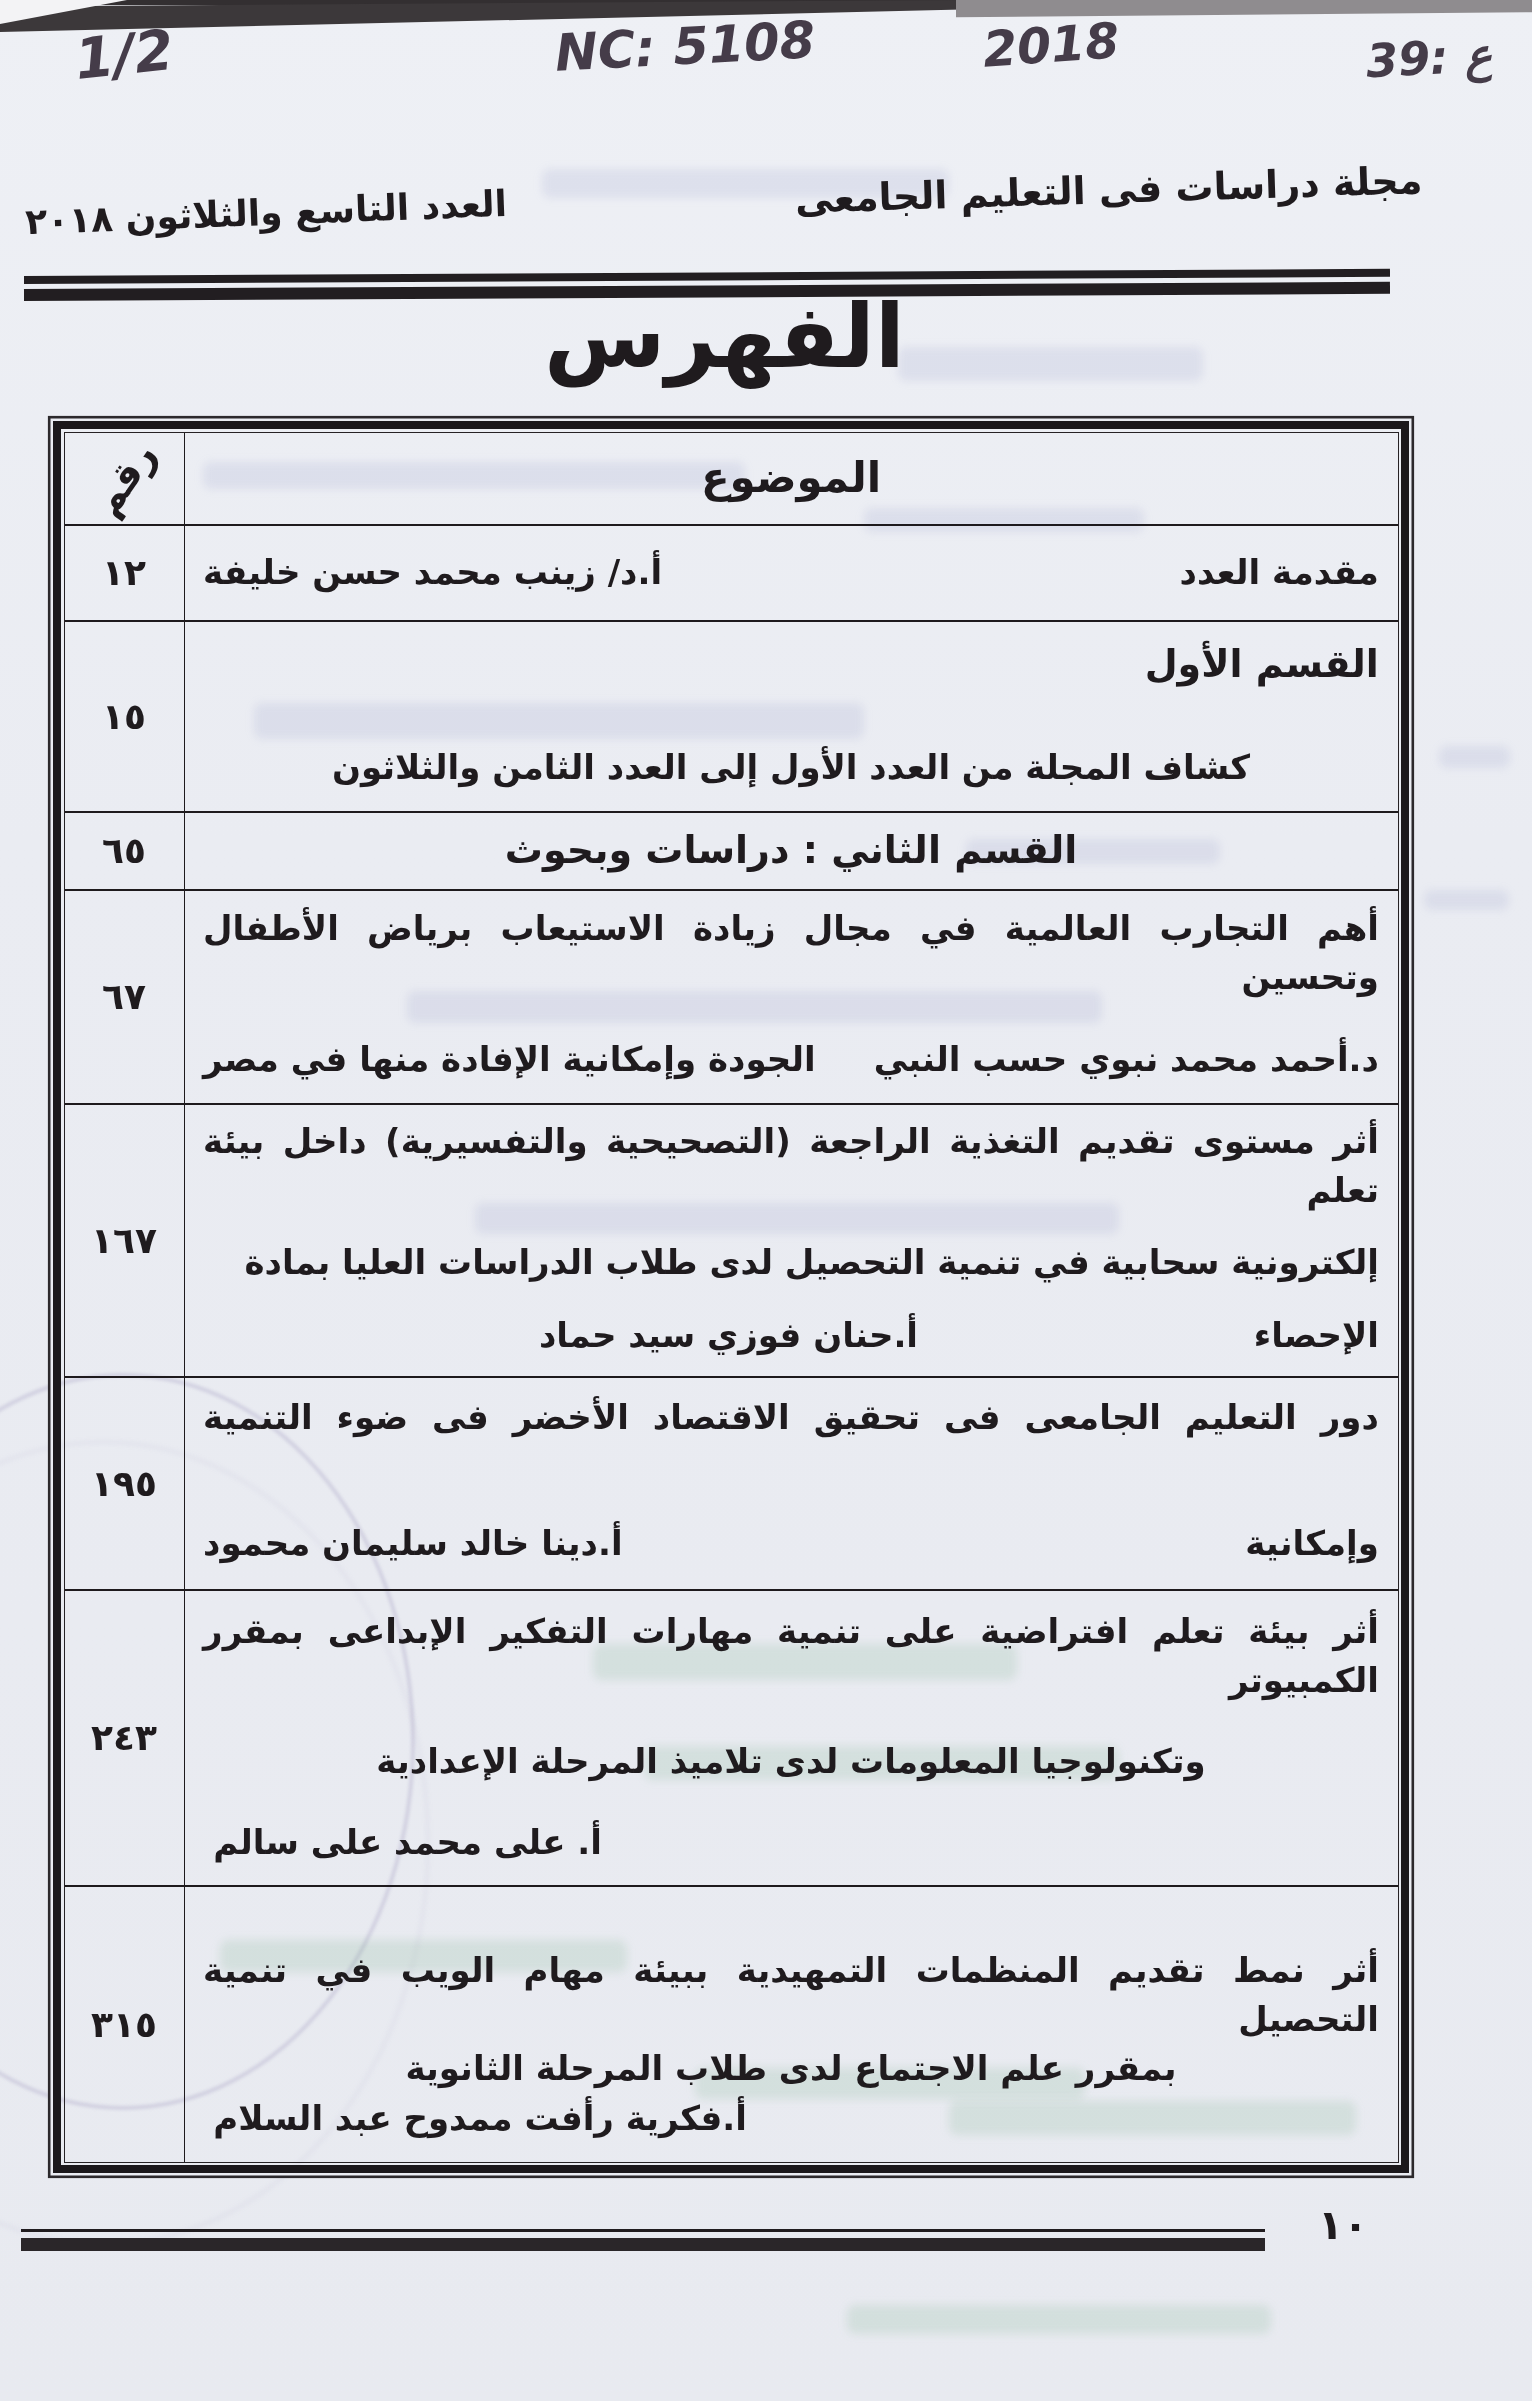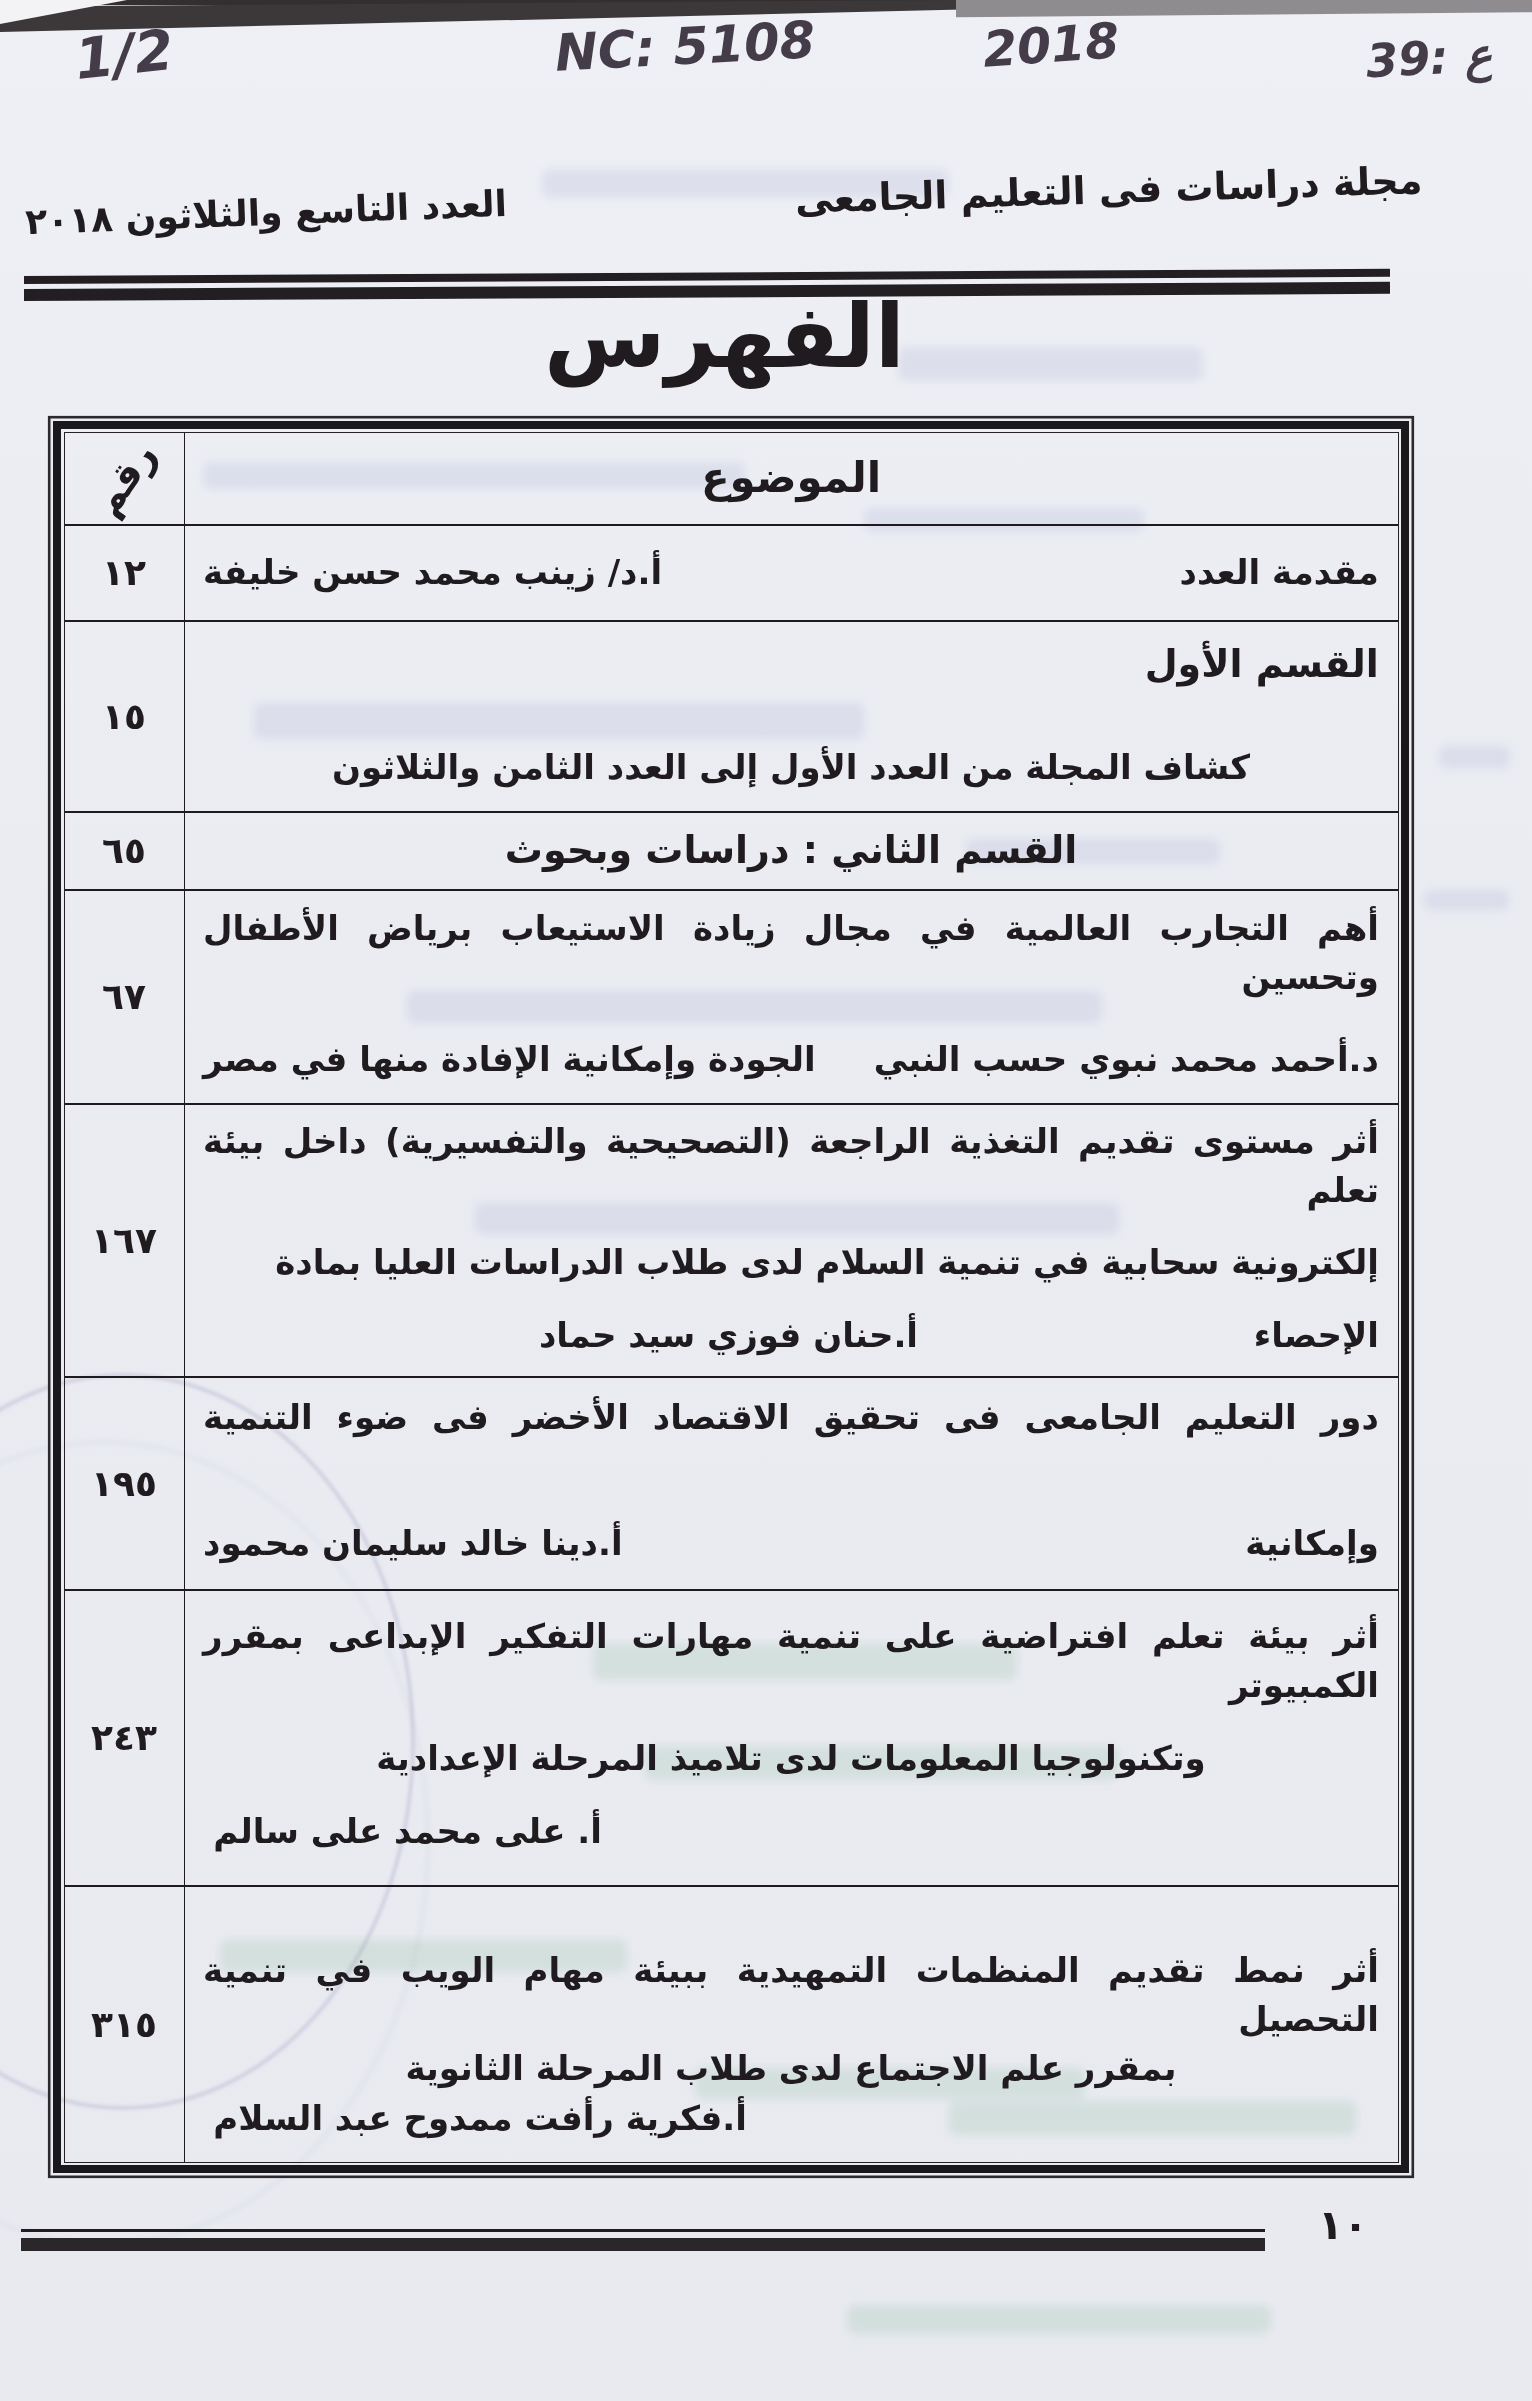--- a/index.html
+++ b/index.html
@@ -153,42 +153,42 @@
             <span>د.أحمد محمد نبوي حسب النبي</span>
             <span>الجودة وإمكانية الإفادة منها في مصر</span>
           </div>
         </div>
       </div>
 
       <div class="trow hr-5">
         <div class="ncell">١٦٧</div>
         <div class="ccell" style="justify-content:space-between;padding-top:12px;padding-bottom:15.3px;">
           <div class="l-just">أثر مستوى تقديم التغذية الراجعة (التصحيحية والتفسيرية) داخل بيئة تعلم</div>
-          <div class="l-right">إلكترونية سحابية في تنمية السلام لدى طلاب الدراسات العليا بمادة</div>
+          <div class="l-right">إلكترونية سحابية في تنمية التحصيل لدى طلاب الدراسات العليا بمادة</div>
           <div class="l-start">
             <span>الإحصاء</span>
             <span class="auth-center">أ.حنان فوزي سيد حماد</span>
           </div>
         </div>
       </div>
 
       <div class="trow hr-6">
         <div class="ncell">١٩٥</div>
         <div class="ccell" style="justify-content:space-between;padding-top:15.3px;padding-bottom:20.3px;">
           <div class="l-just">دور التعليم الجامعى فى تحقيق الاقتصاد الأخضر فى ضوء التنمية</div>
           <div class="l-split">
             <span>وإمكانية</span>
             <span>أ.دينا خالد سليمان محمود</span>
           </div>
         </div>
       </div>
 
       <div class="trow hr-7">
         <div class="ncell">٢٤٣</div>
-        <div class="ccell" style="padding-top:10px;padding-bottom:17px;">
+        <div class="ccell" style="justify-content:space-between;padding-top:16px;padding-bottom:17px;">
           <div class="l-just">أثر بيئة تعلم افتراضية على تنمية مهارات التفكير الإبداعى بمقرر الكمبيوتر</div>
           <div class="l-center">وتكنولوجيا المعلومات لدى تلاميذ المرحلة الإعدادية</div>
           <div class="l-left">أ. على محمد على سالم</div>
         </div>
       </div>
 
       <div class="trow">
         <div class="ncell">٣١٥</div>
         <div class="ccell" style="justify-content:flex-end;padding-top:12px;padding-bottom:18.6px;">
           <div class="l-just">أثر نمط تقديم المنظمات التمهيدية ببيئة مهام الويب في تنمية التحصيل</div>

